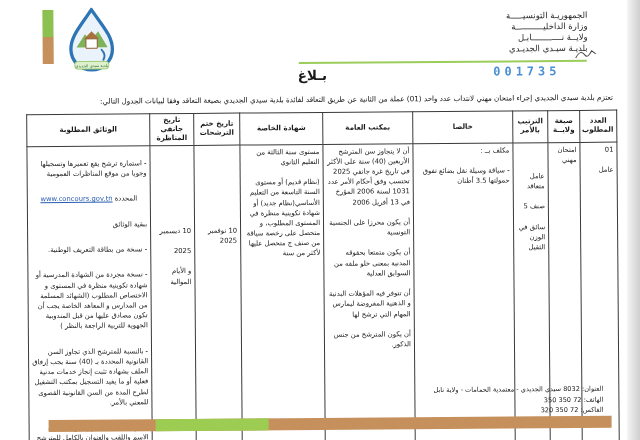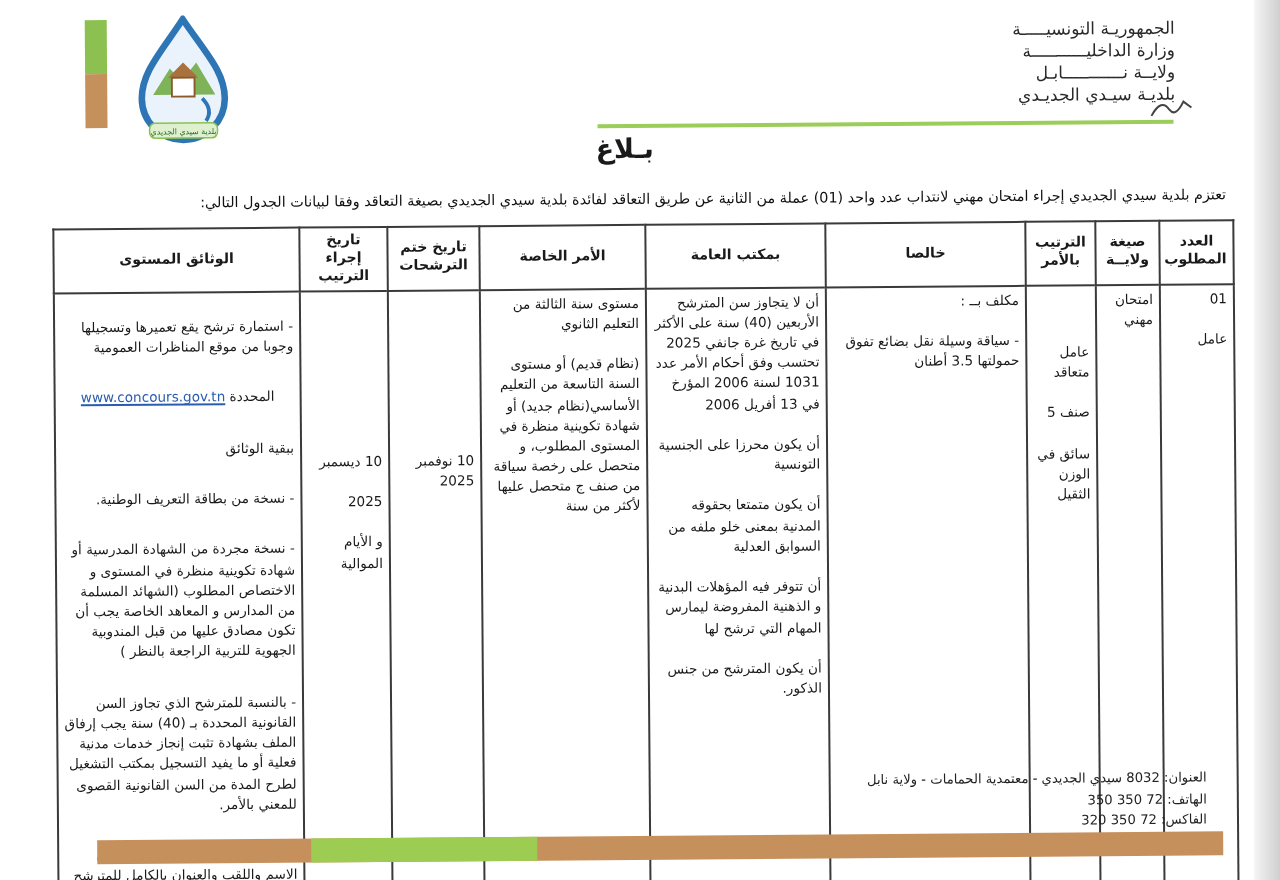--- a/index.html
+++ b/index.html
@@ -86,20 +86,21 @@
     <div>الجمهوريـة التونسيـــــة</div>
     <div>وزارة الداخليـــــــــــة</div>
     <div>ولايــة نــــــــــــابـل</div>
     <div>بلديـة سيـدي الجديـدي</div>
   </div>
 
   <div class="green-rule"></div>
   <svg class="squiggle" width="22" height="14" viewBox="0 0 22 14">
     <path d="M1,10 q5,-9 9,-3 q3,4 7,-4 l4,3" fill="none" stroke="#444" stroke-width="1"></path>
   </svg>
+  <div class="stamp">001735</div>
 
   <div class="doc-title">بـلاغ</div>
   <div class="intro">تعتزم بلدية سيدي الجديدي إجراء امتحان مهني لانتداب عدد واحد (01) عملة من الثانية عن طريق التعاقد لفائدة بلدية سيدي الجديدي بصيغة التعاقد وفقا لبيانات الجدول التالي:</div>
 
   <table class="grid" dir="rtl">
     <colgroup>
       <col style="width:37px">
         <col style="width:32px">
         <col style="width:35px">
       <col style="width:100px">
@@ -109,24 +110,24 @@
         <col style="width:44px">
         <col style="width:123px">
     </colgroup>
     <thead>
       <tr>
         <th>العدد المطلوب</th>
         <th>صيغة ولايــة</th>
         <th>الترتيب بالأمر</th>
         <th>خالصا</th>
         <th>بمكتب العامة</th>
-        <th>الأمر الخاصة</th>
+        <th>شهادة الخاصة</th>
         <th>تاريخ ختم الترشحات</th>
-        <th>تاريخ إجراء الترتيب</th>
-        <th>الوثائق المستوى</th>
+        <th>تاريخ جانفي المناظرة</th>
+        <th>الوثائق المطلوبة</th>
       </tr>
     </thead>
     <tbody>
       <tr>
         <td class="center vmid">01
 
 عامل</td>
         <td class="center vmid">امتحان
 مهني</td>
         <td class="center" style="padding-top:28px">عامل متعاقد

